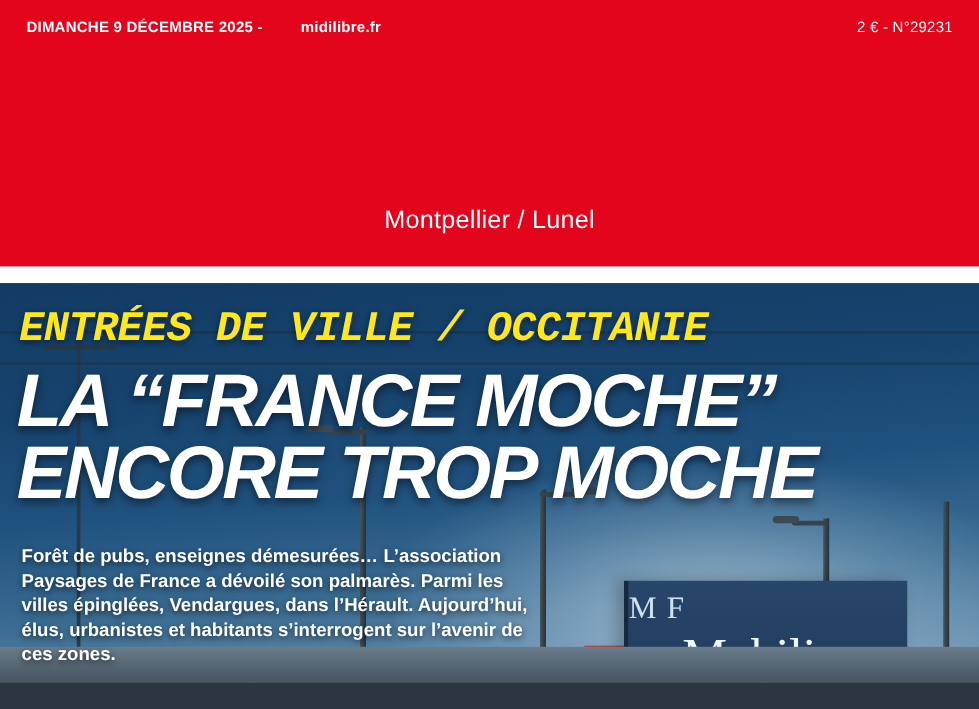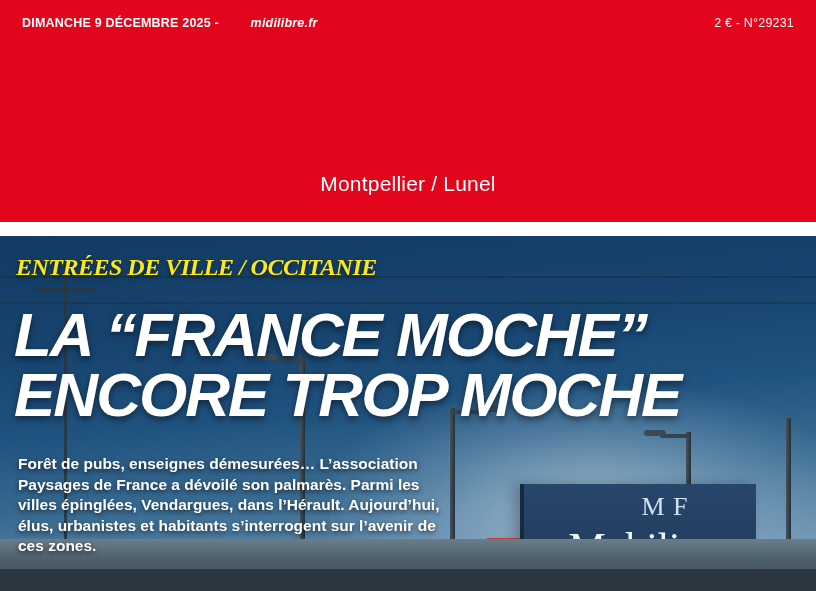--- a/index.html
+++ b/index.html
@@ -43,21 +43,20 @@
   }
   .date-line {
     font-family: "Liberation Sans", sans-serif;
     font-size: 12.5px;
     font-weight: bold;
     color: #ffffff;
     letter-spacing: 0.2px;
     white-space: nowrap;
   }
   .date-line .site {
-    font-style: italic;
     font-weight: bold;
     padding-left: 28px;
   }
   .price-line {
     font-family: "Liberation Sans", sans-serif;
     font-size: 12.5px;
     font-weight: normal;
     color: #ffffff;
     letter-spacing: 0.2px;
     white-space: nowrap;
@@ -166,26 +165,24 @@
     background: linear-gradient(180deg, #27466b 0%, #20395a 100%);
     border-left: 4px solid #16293f;
     box-shadow: -6px 0 12px rgba(0,0,0,0.25);
     overflow: hidden;
   }
   .billboard-mark {
     position: absolute;
     left: 0;
     top: 8px;
     width: 232px;
-    text-align: center;
     font-family: "Liberation Serif", serif;
     font-size: 26px;
     color: #cfe0ee;
     letter-spacing: 1px;
-    padding-left: 25px;
   }
   .billboard-word {
     position: absolute;
     left: 0;
     top: 40px;
     width: 232px;
     text-align: center;
     font-family: "Liberation Serif", serif;
     font-size: 42px;
     color: #eef5fb;
@@ -208,22 +205,22 @@
     height: 54px;
     background: linear-gradient(180deg, #c8372e 0%, #8f241d 100%);
     opacity: 0.95;
   }
 
   
   .kicker {
     position: absolute;
     left: 16px;
     top: 18px;
-    font-family: Liberation Serif, serif;
-    font-size: 24px;
+    font-family: Liberation Mono, monospace;
+    font-size: 35px;
     font-weight: bold;
     font-style: italic;
     color: #ffe81a;
     letter-spacing: -0.5px;
     text-shadow: 0 2px 5px rgba(0,0,0,0.55);
     white-space: nowrap;
   }
   .headline {
     position: absolute;
     left: 14px;

